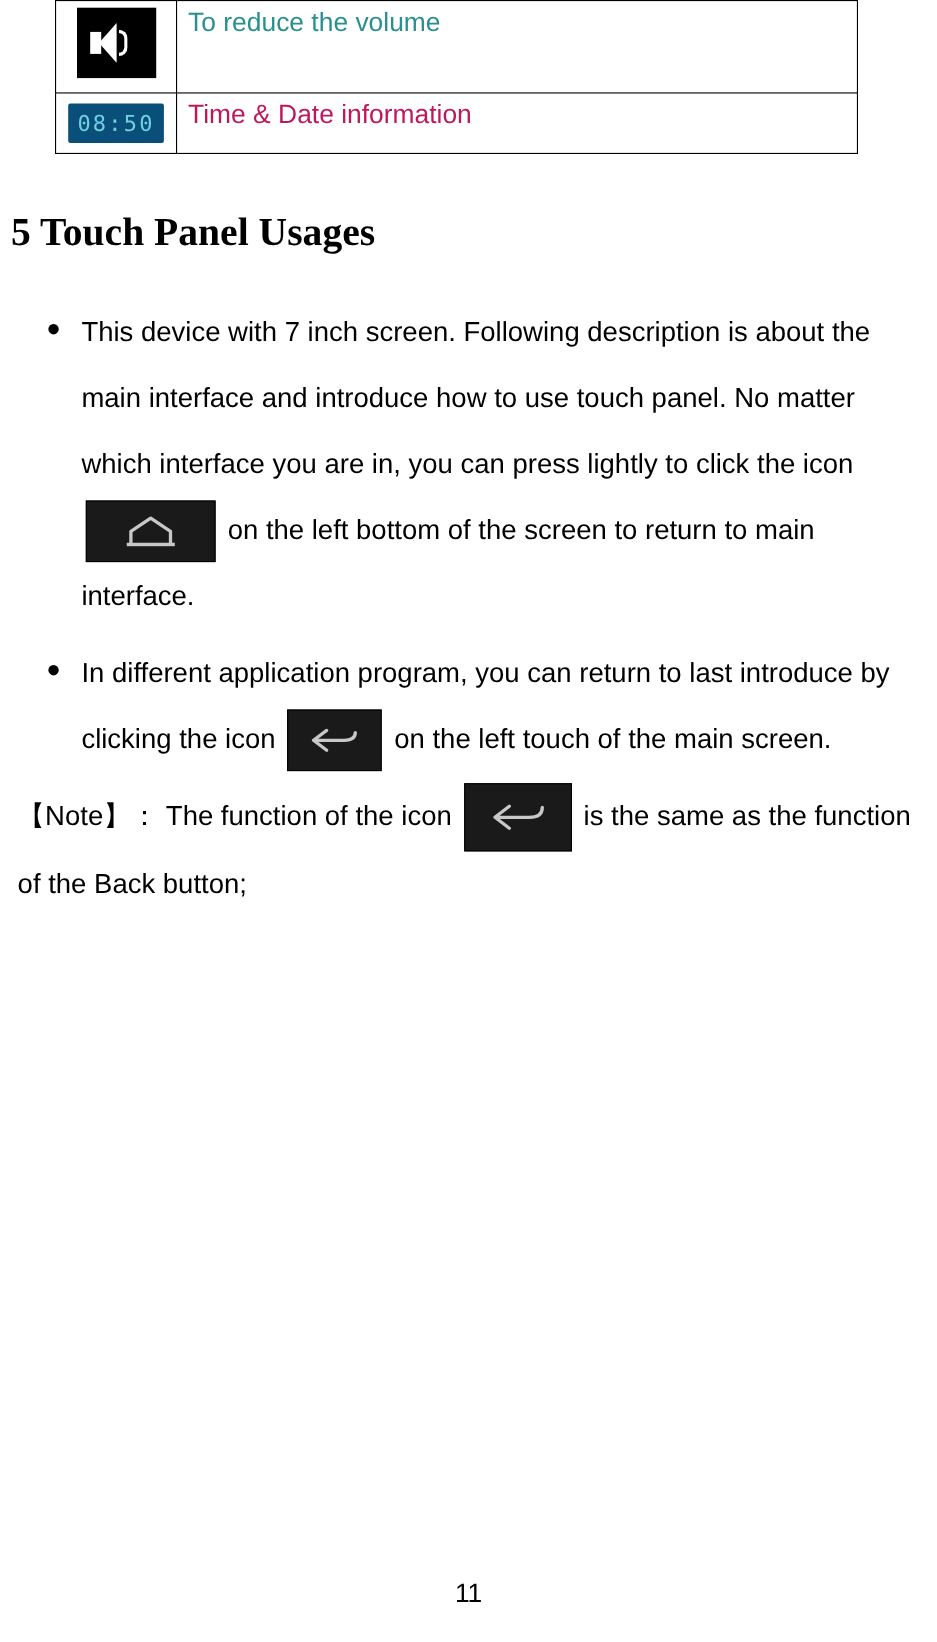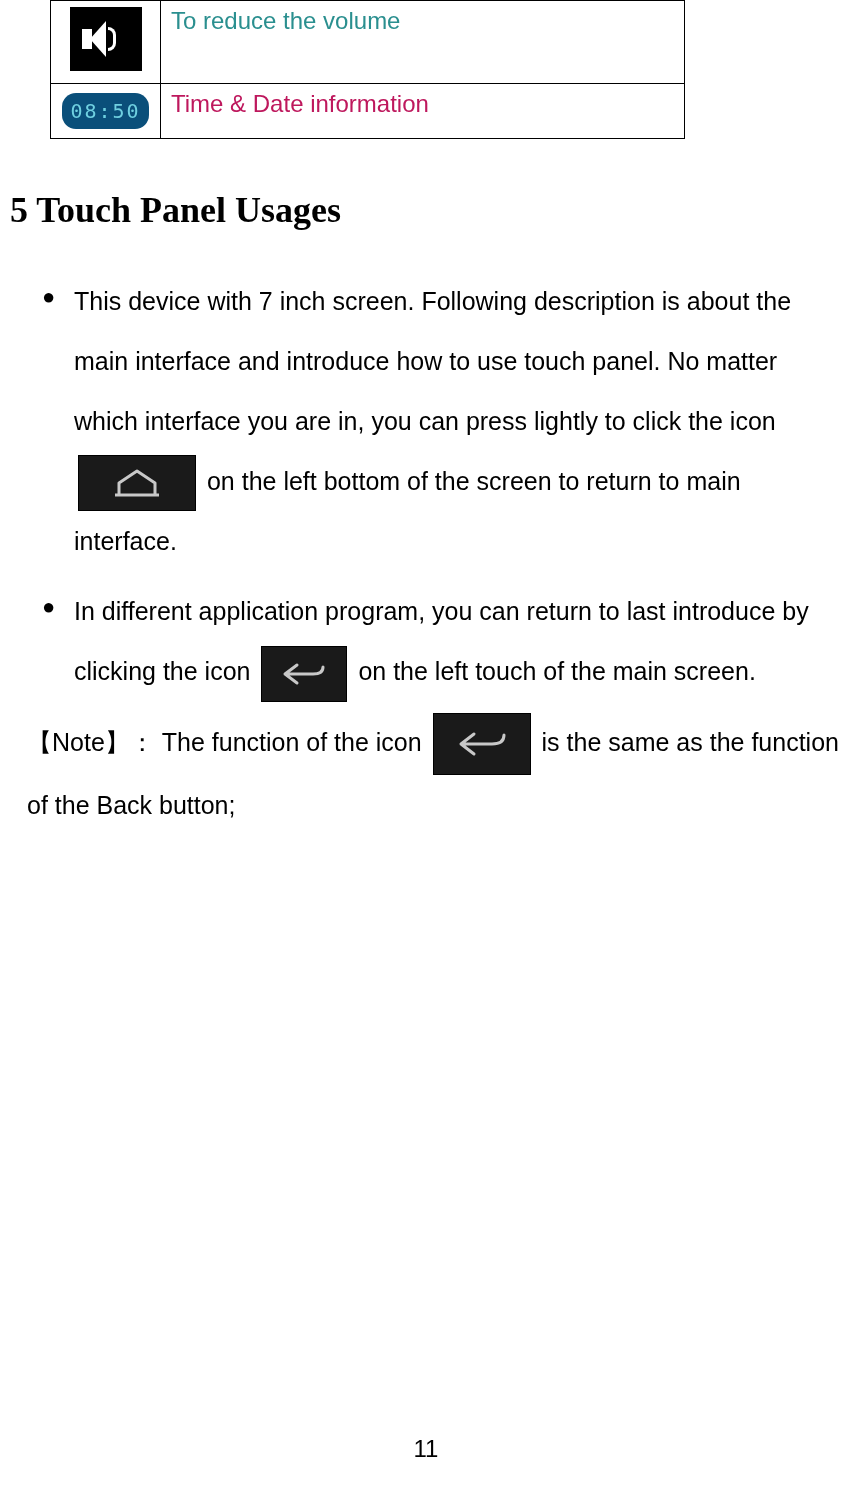--- a/index.html
+++ b/index.html
@@ -8,21 +8,21 @@
       width: 852px;
       height: 1493px;
       background: #fff;
       color: #000;
       position: relative;
       padding: 0 10px;
     }
     table.icon-table {
       border-collapse: collapse;
       margin-left: 40px;
-      width: 635px;
+      width: 730px;
     }
     table.icon-table td {
       border: 1px solid #000;
       padding: 6px 10px;
       vertical-align: top;
       font-size: 24px;
     }
     table.icon-table td.icon-cell {
       width: 110px;
       text-align: center;
@@ -65,21 +65,21 @@
     .wave2 { left: 44px; top: 14px; width: 12px; height: 36px; }
     .vol-up .wave1, .vol-up .wave2 { display: block; }
     .clock-badge {
       display: inline-block;
       background: #0a4f7a;
       color: #6fd0e0;
       font-family: monospace;
       font-size: 20px;
       letter-spacing: 2px;
       padding: 6px 8px;
-      border-radius: 14px;
+      border-radius: 2px;
     }
     .wifi-battery {
       display: inline-flex;
       align-items: center;
       gap: 6px;
       background: #fff;
       border: 2px solid #444;
       border-radius: 6px;
       padding: 2px 6px 2px 2px;
     }
@@ -139,21 +139,21 @@
     .back-inline-sm { width: 98px; height: 62px; }
     .home-shape {
       position: absolute;
       left: 50%; top: 50%;
       transform: translate(-50%, -50%);
     }
     .note-para {
       font-size: 25px;
       line-height: 2.4;
       margin-top: 10px;
-      margin-left: 17px;
+      margin-left: 6px;
     }
     .page-number {
       position: absolute;
       bottom: 30px;
       left: 0; right: 0;
       text-align: center;
       font-size: 24px;
     }
   </style>
 </head>

